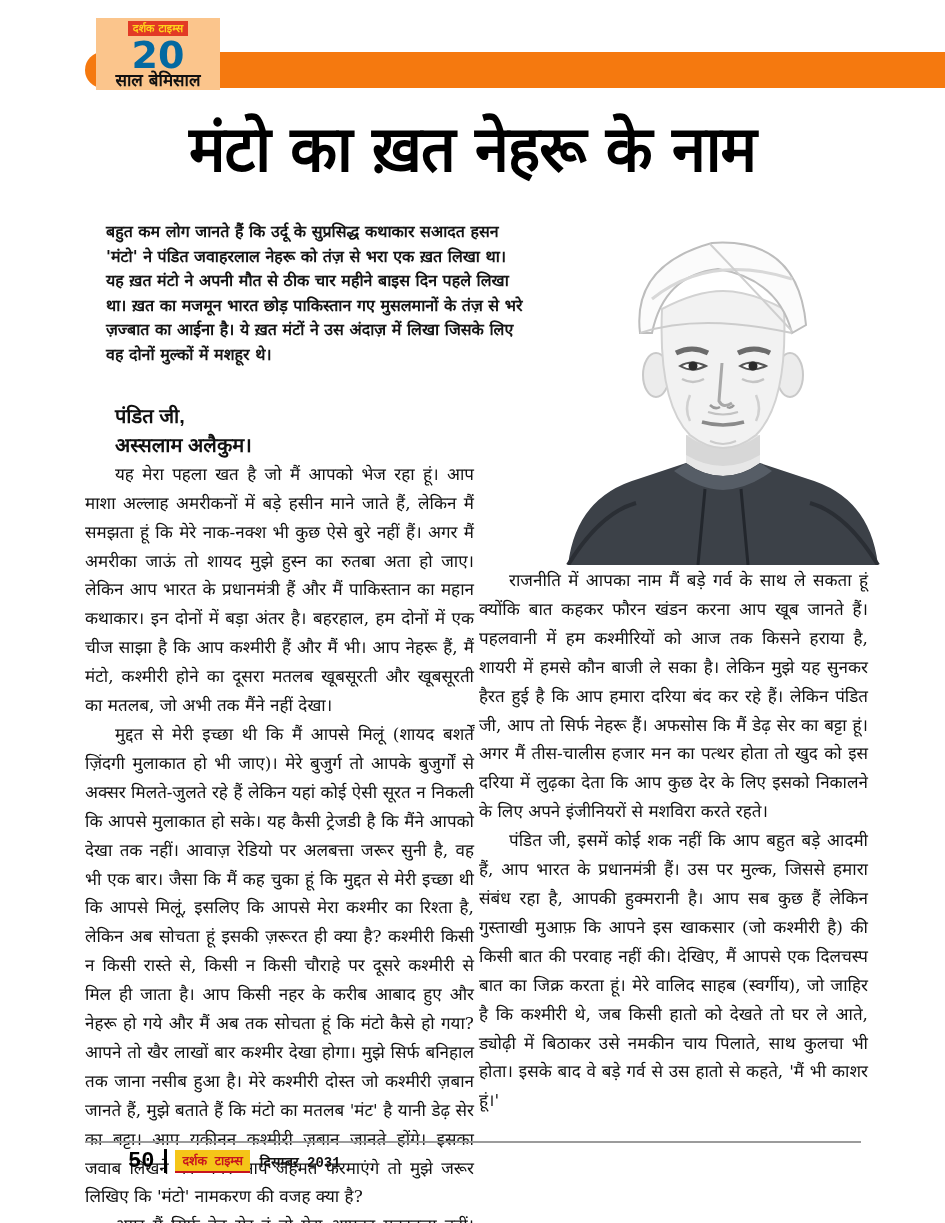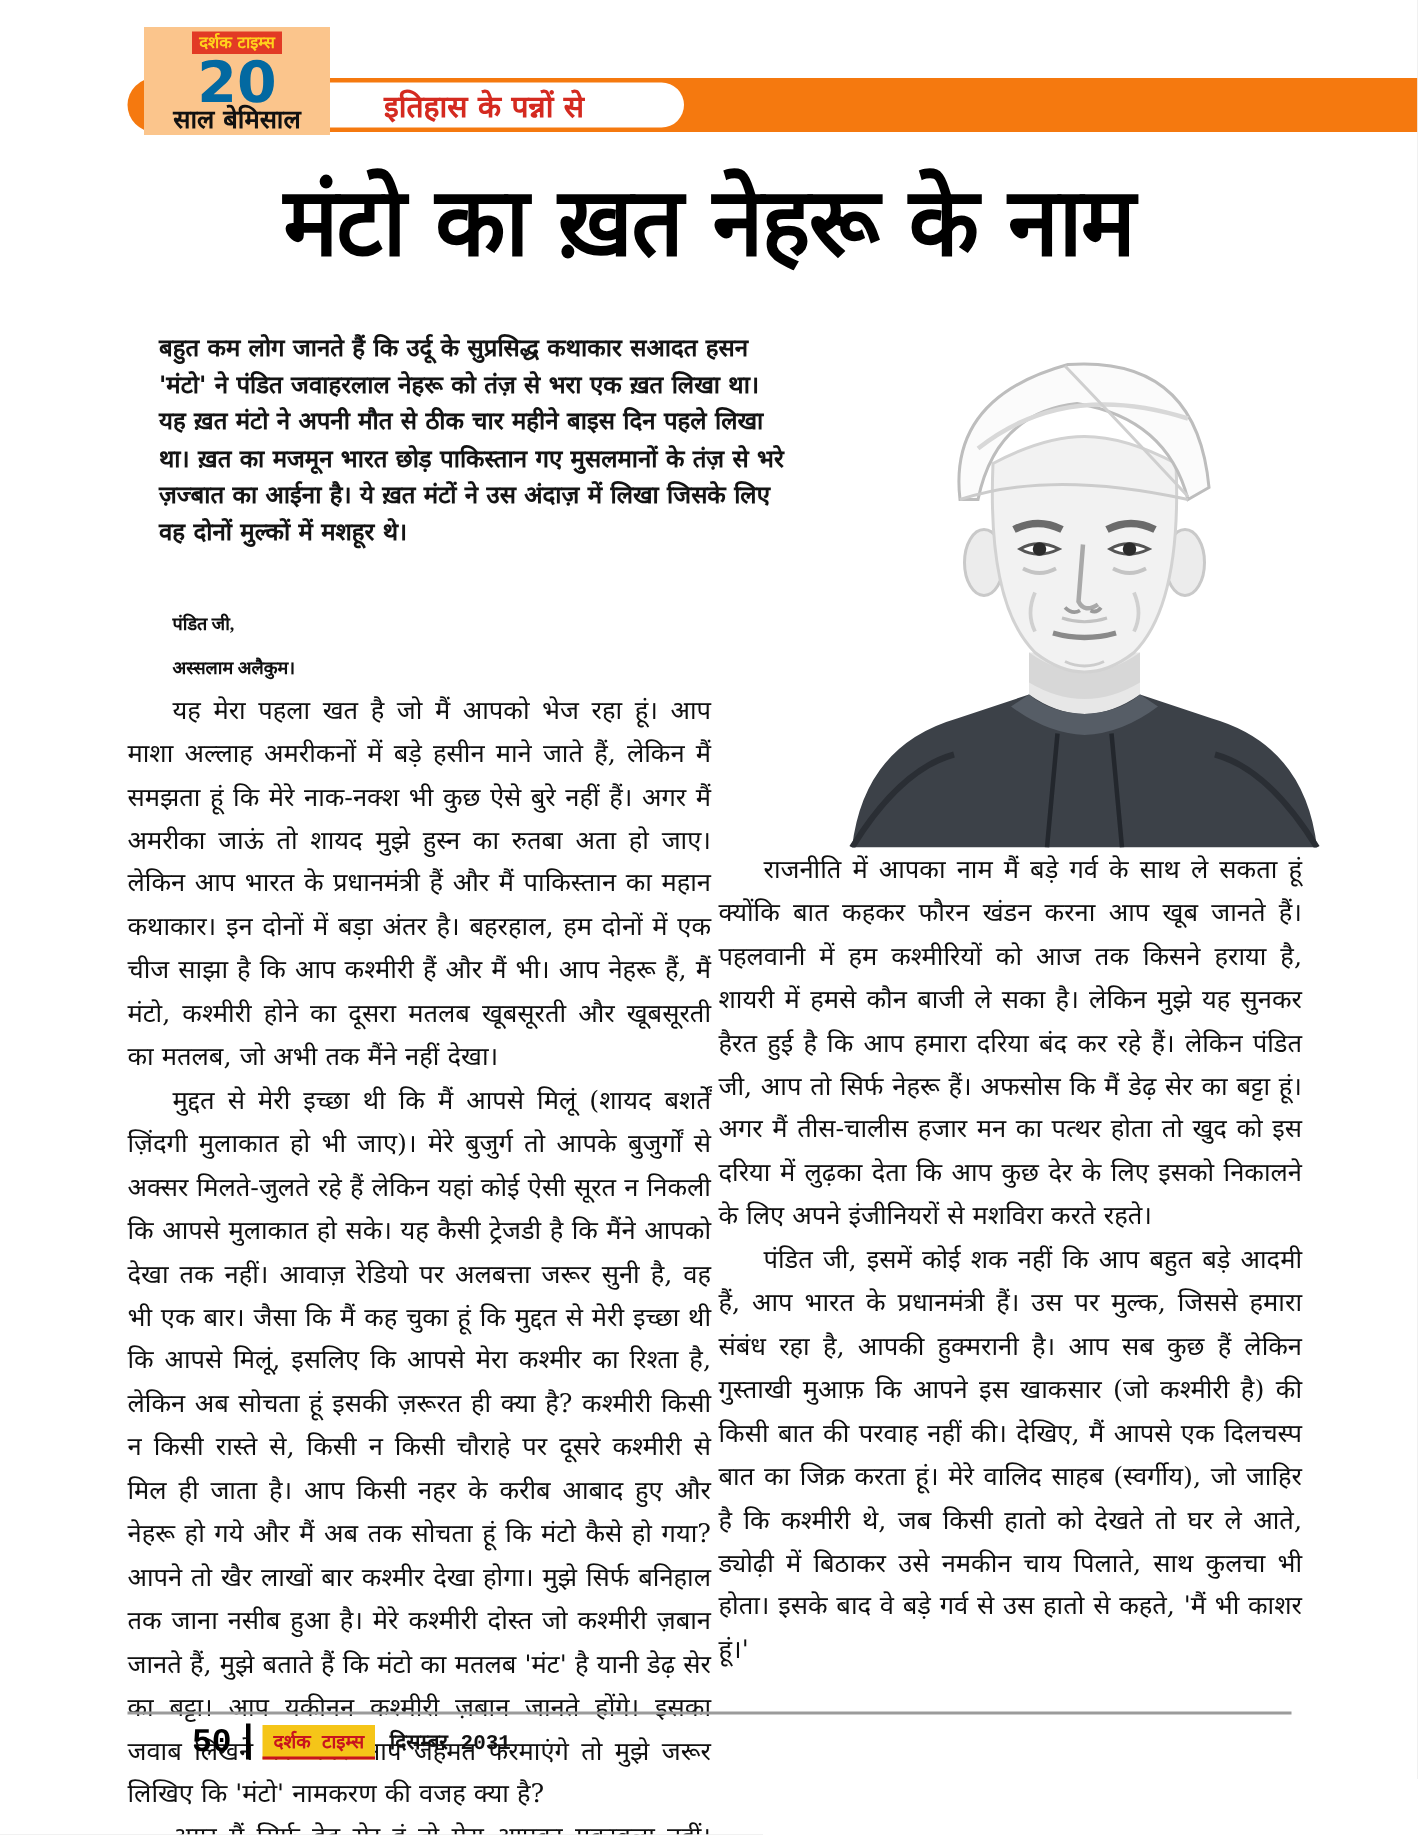--- a/index.html
+++ b/index.html
@@ -31,41 +31,38 @@
     font-family:"DejaVu Sans", sans-serif;font-weight:700;font-size:16px;
     line-height:24.6px;color:#141414;text-align:left;}
   .portrait{position:absolute;left:540px;top:213px;width:366px;height:352px;}
   
   .col{position:absolute;width:389px;font-size:17px;line-height:28.9px;
     text-align:justify;color:#101010;}
   .col p{margin:0;text-indent:30px;}
   .col p.noindent{text-indent:0;}
   .col-left{left:85px;top:402px;}
   .col-right{left:479px;top:566px;}
-  .salutation{font-weight:700;font-family:Liberation Serif, serif;font-size:12px;
+  .salutation{font-weight:700;font-family:Liberation Sans, sans-serif;font-size:20px;
     padding-left:30px;line-height:28.9px;}
   
   .footer-rule{position:absolute;left:85px;top:1141px;width:776px;height:2px;background:#9b9b9b;}
   .footer{position:absolute;left:128px;top:1147px;height:28px;display:flex;align-items:center;
     font-family:Liberation Mono, monospace;}
   .page-number{font-size:22px;font-weight:800;color:#000;}
   .footer-divider{width:3px;height:24px;background:#000;margin:0 8px 0 10px;}
   .footer-logo{background:#f5c518;color:#c8141e;font-weight:800;font-size:12.5px;
     padding:2px 7px;border-bottom:2px solid #c8141e;white-space:nowrap;}
   .footer-issue{margin-left:10px;font-size:14px;font-weight:700;color:#111;}
 </style>
 </head>
 <body>
 
 <div class="page">
 
   <div class="orange-bar"></div>
-  <div class="banner-pill">
-    <span>इतिहास के पन्नों से</span>
-  </div>
   <div class="logo-box">
     <div class="logo-masthead">दर्शक टाइम्स</div>
     <div class="logo-number">20</div>
     <div class="logo-tagline">साल बेमिसाल</div>
   </div>
 
   <div class="title">मंटो का ख़त नेहरू के नाम</div>
 
   <div class="intro">बहुत कम लोग जानते हैं कि उर्दू के सुप्रसिद्ध कथाकार सआदत हसन 'मंटो' ने पंडित जवाहरलाल नेहरू को तंज़ से भरा एक ख़त लिखा था। यह ख़त मंटो ने अपनी मौत से ठीक चार महीने बाइस दिन पहले लिखा था। ख़त का मजमून भारत छोड़ पाकिस्तान गए मुसलमानों के तंज़ से भरे ज़ज्बात का आईना है। ये ख़त मंटों ने उस अंदाज़ में लिखा जिसके लिए वह दोनों मुल्कों में मशहूर थे।</div>
 

